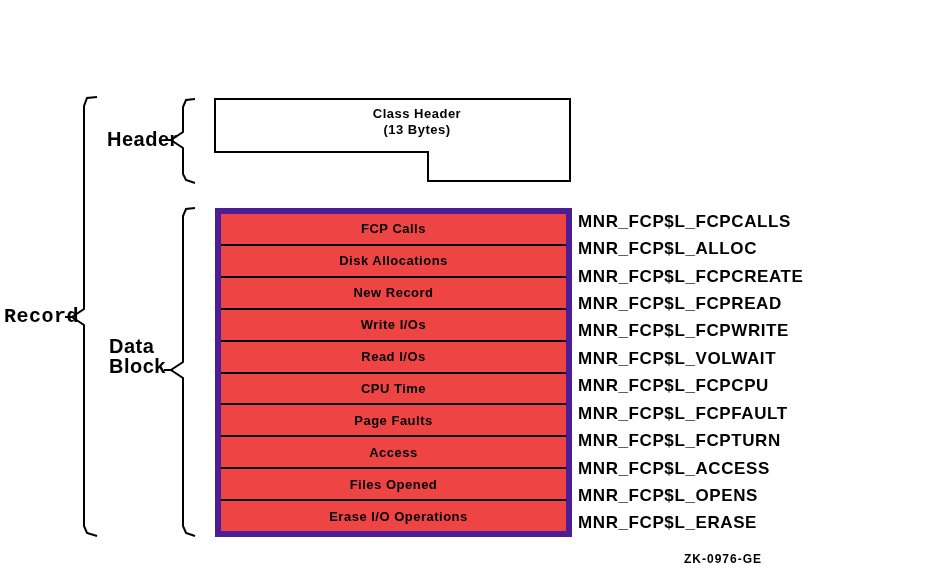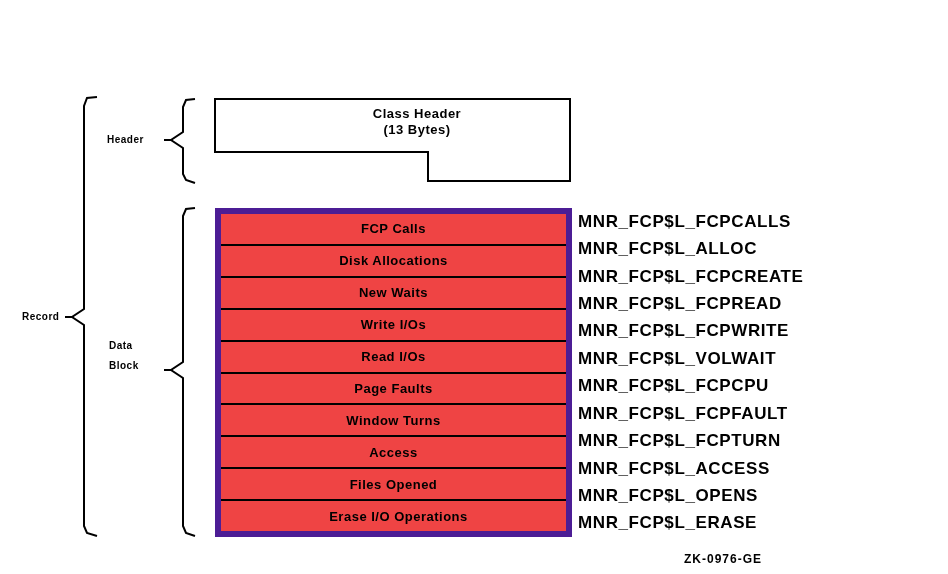--- a/index.html
+++ b/index.html
@@ -16,21 +16,21 @@
     overflow: hidden;
     color: #000000;
   }
   svg.lines {
     position: absolute;
     left: 0;
     top: 0;
   }
   .lbl {
     position: absolute;
-    font-size: 10px;
+    font-size: 20px;
     font-weight: bold;
     letter-spacing: 0.5px;
     color: #000000;
     white-space: nowrap;
     line-height: 15px;
   }
   .lbl-2line div { line-height: 20px; }
   .class-header-text {
     position: absolute;
     left: 215px;
@@ -108,42 +108,42 @@
       <path d="M 195,99 L 186,100 L 183,107 L 183,132 L 171,140 L 183,148 L 183,174 L 186,180 L 195,183"></path>
       <line x1="171" y1="140" x2="164" y2="140"></line>
 
       <path d="M 195,208 L 186,209 L 183,216 L 183,362 L 171,370 L 183,378 L 183,526 L 186,533 L 195,536"></path>
       <line x1="171" y1="370" x2="164" y2="370"></line>
 
       <polygon points="215,99 570,99 570,181 428,181 428,152 215,152"></polygon>
     </g>
   </svg>
 
-  <div class="lbl" style="left:22px; top:309px;">Record</div>
+  <div class="lbl" style="left:4px; top:309px;font-family:Liberation Mono, monospace;">Record</div>
 
   <div class="lbl" style="left:107px; top:132px;">Header</div>
 
   <div class="lbl lbl-2line" style="left:109px; top:336px;">
     <div>Data</div>
     <div>Block</div>
   </div>
 
   <div class="class-header-text">
     <div>Class Header</div>
     <div>(13 Bytes)</div>
   </div>
 
   <div class="dtable">
     <div class="cell">FCP Calls</div>
     <div class="cell">Disk Allocations</div>
-    <div class="cell">New Waits</div>
+    <div class="cell">New Record</div>
     <div class="cell">Write I/Os</div>
     <div class="cell">Read I/Os</div>
+    <div class="cell">CPU Time</div>
     <div class="cell">Page Faults</div>
-    <div class="cell">Window Turns</div>
     <div class="cell">Access</div>
     <div class="cell">Files Opened</div>
     <div class="cell">Erase I/O Operations</div>
   </div>
 
   <div class="symbols">
     <div class="sym">MNR_FCP$L_FCPCALLS</div>
     <div class="sym">MNR_FCP$L_ALLOC</div>
     <div class="sym">MNR_FCP$L_FCPCREATE</div>
     <div class="sym">MNR_FCP$L_FCPREAD</div>

